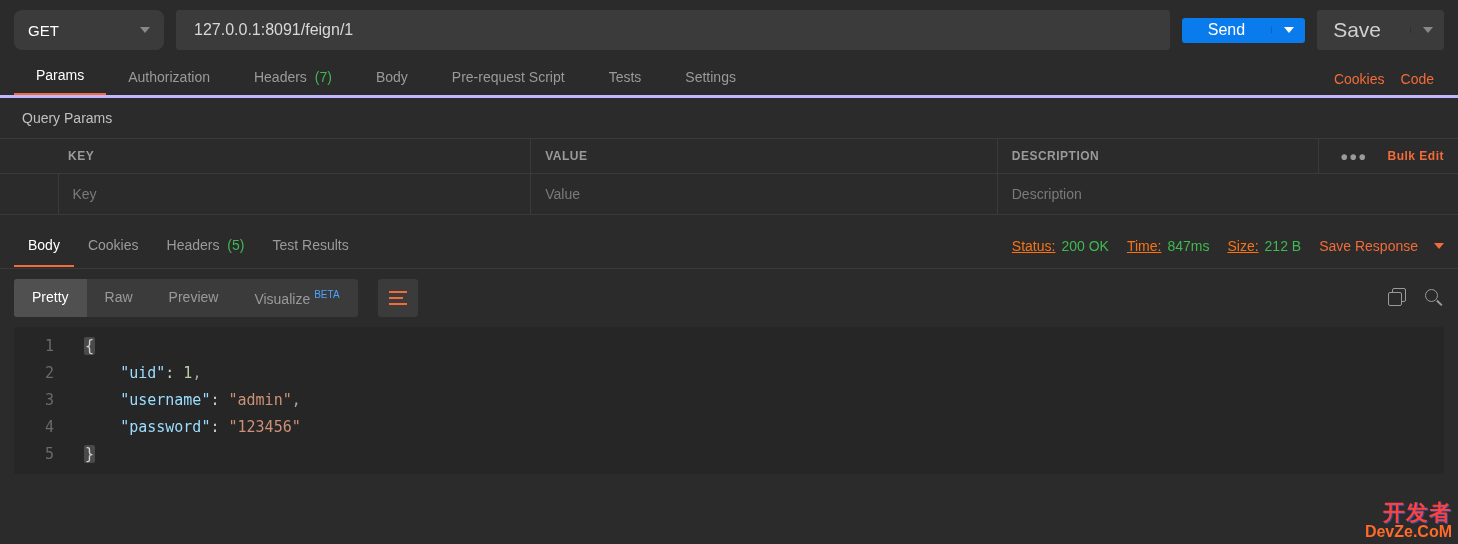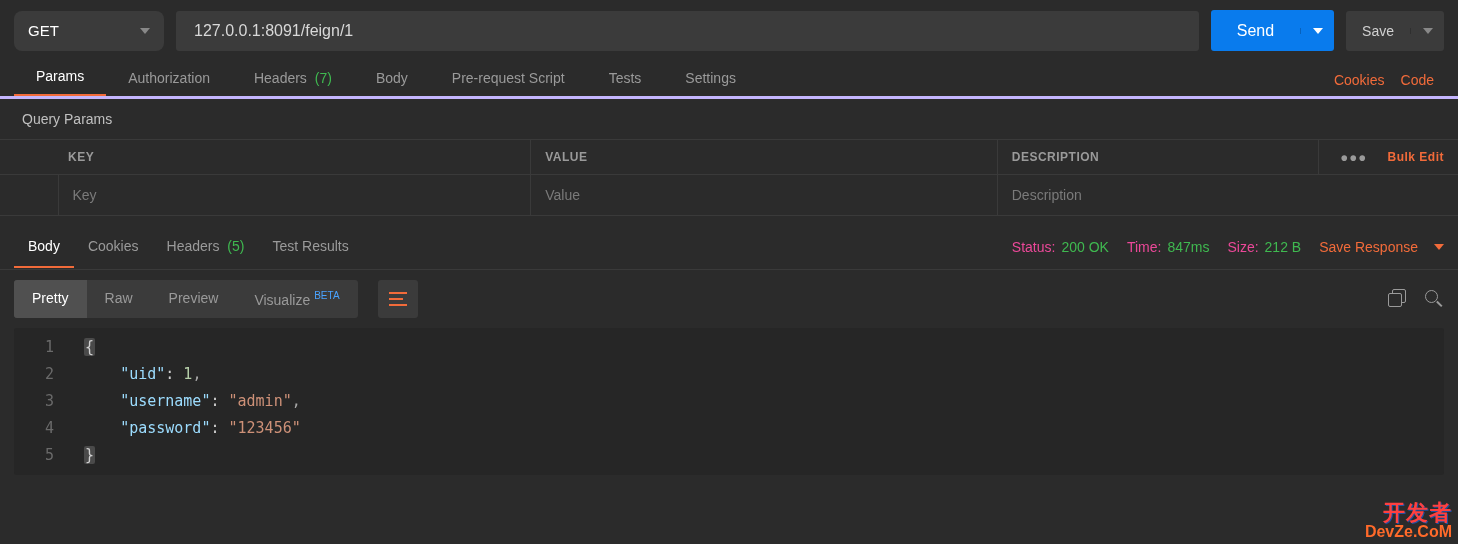--- a/index.html
+++ b/index.html
@@ -42,21 +42,21 @@
   color: #d8d8d8;
   padding: 0 18px;
   border-radius: 3px;
   font-size: 16px;
   outline: none;
 }
 .btn-send {
   background: #097bed;
   color: #fff;
   border: none;
-  height: 41px;
+  height: 25px;
   display: flex;
   align-items: center;
   border-radius: 3px;
   cursor: pointer;
   font-size: 16px;
 }
 .btn-send .label { padding: 0 26px; }
 .btn-send .caret-side {
   width: 34px;
   border-left: 1px solid rgba(0,0,0,0.2);
@@ -64,21 +64,22 @@
 }
 .btn-save {
   background: #3b3b3b;
   color: #d0d0d0;
   border: none;
   height: 40px;
   display: flex;
   align-items: center;
   border-radius: 3px;
   cursor: pointer;
-  font-size: 14px;
+  font-size: 21px;
+  gap: 13px;
 }
 .btn-save .label { padding: 0 16px; }
 .btn-save .caret-side {
   width: 34px;
   border-left: 1px solid rgba(0,0,0,0.2);
   display: flex; align-items: center; justify-content: center;
 }
 .caret-down {
   width: 0; height: 0;
   border-left: 5px solid transparent;
@@ -175,21 +176,21 @@
   color: #9a9a9a;
   cursor: pointer;
 }
 .res-tab.active { color: #fff; border-bottom: 2px solid #f26b3a; }
 .meta {
   margin-left: auto;
   display: flex;
   gap: 18px;
   align-items: center;
 }
-.meta .label { color: #ec4899; }
+.meta .label { color: #f97316; text-decoration: underline; }
 .meta .value { color: #3fb950; margin-left: 6px; }
 .save-response { color: #f26b3a; cursor: pointer; display: flex; align-items: center; gap: 16px; }
 .save-response .caret-down { border-top-color: #f26b3a; }
 
 
 .body-toolbar {
   display: flex;
   gap: 20px;
   align-items: center;
   padding: 10px 14px;

